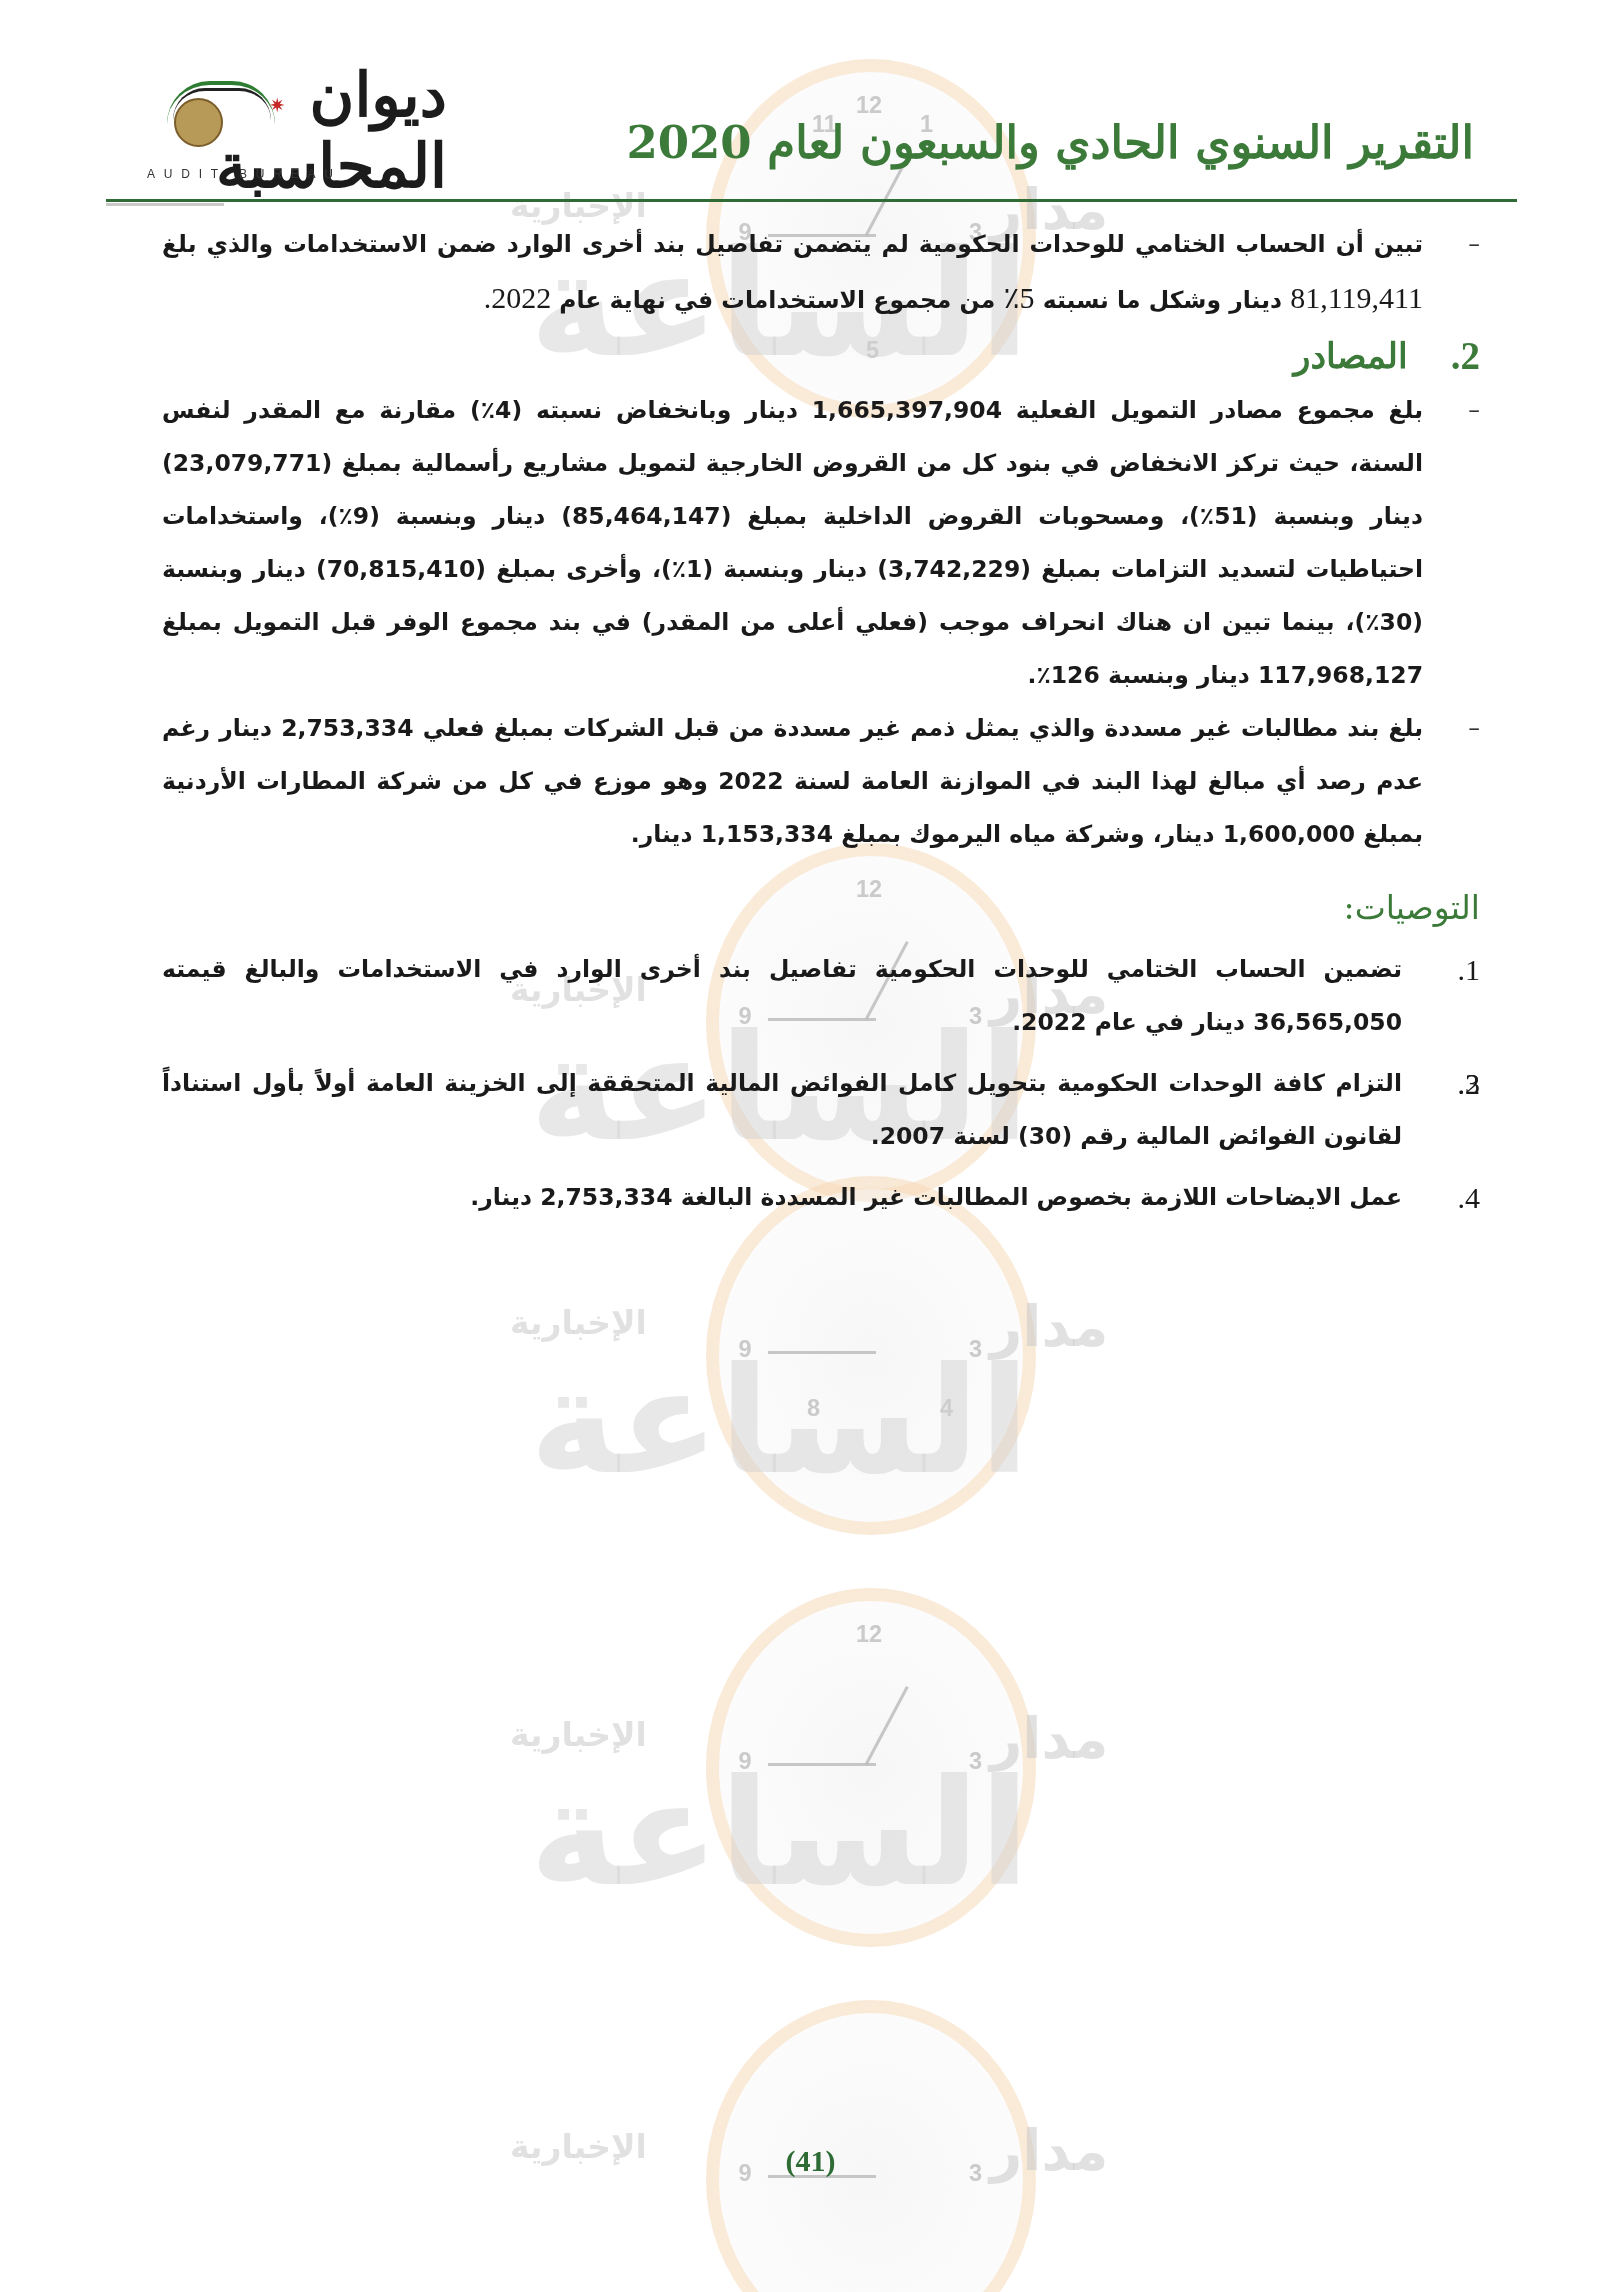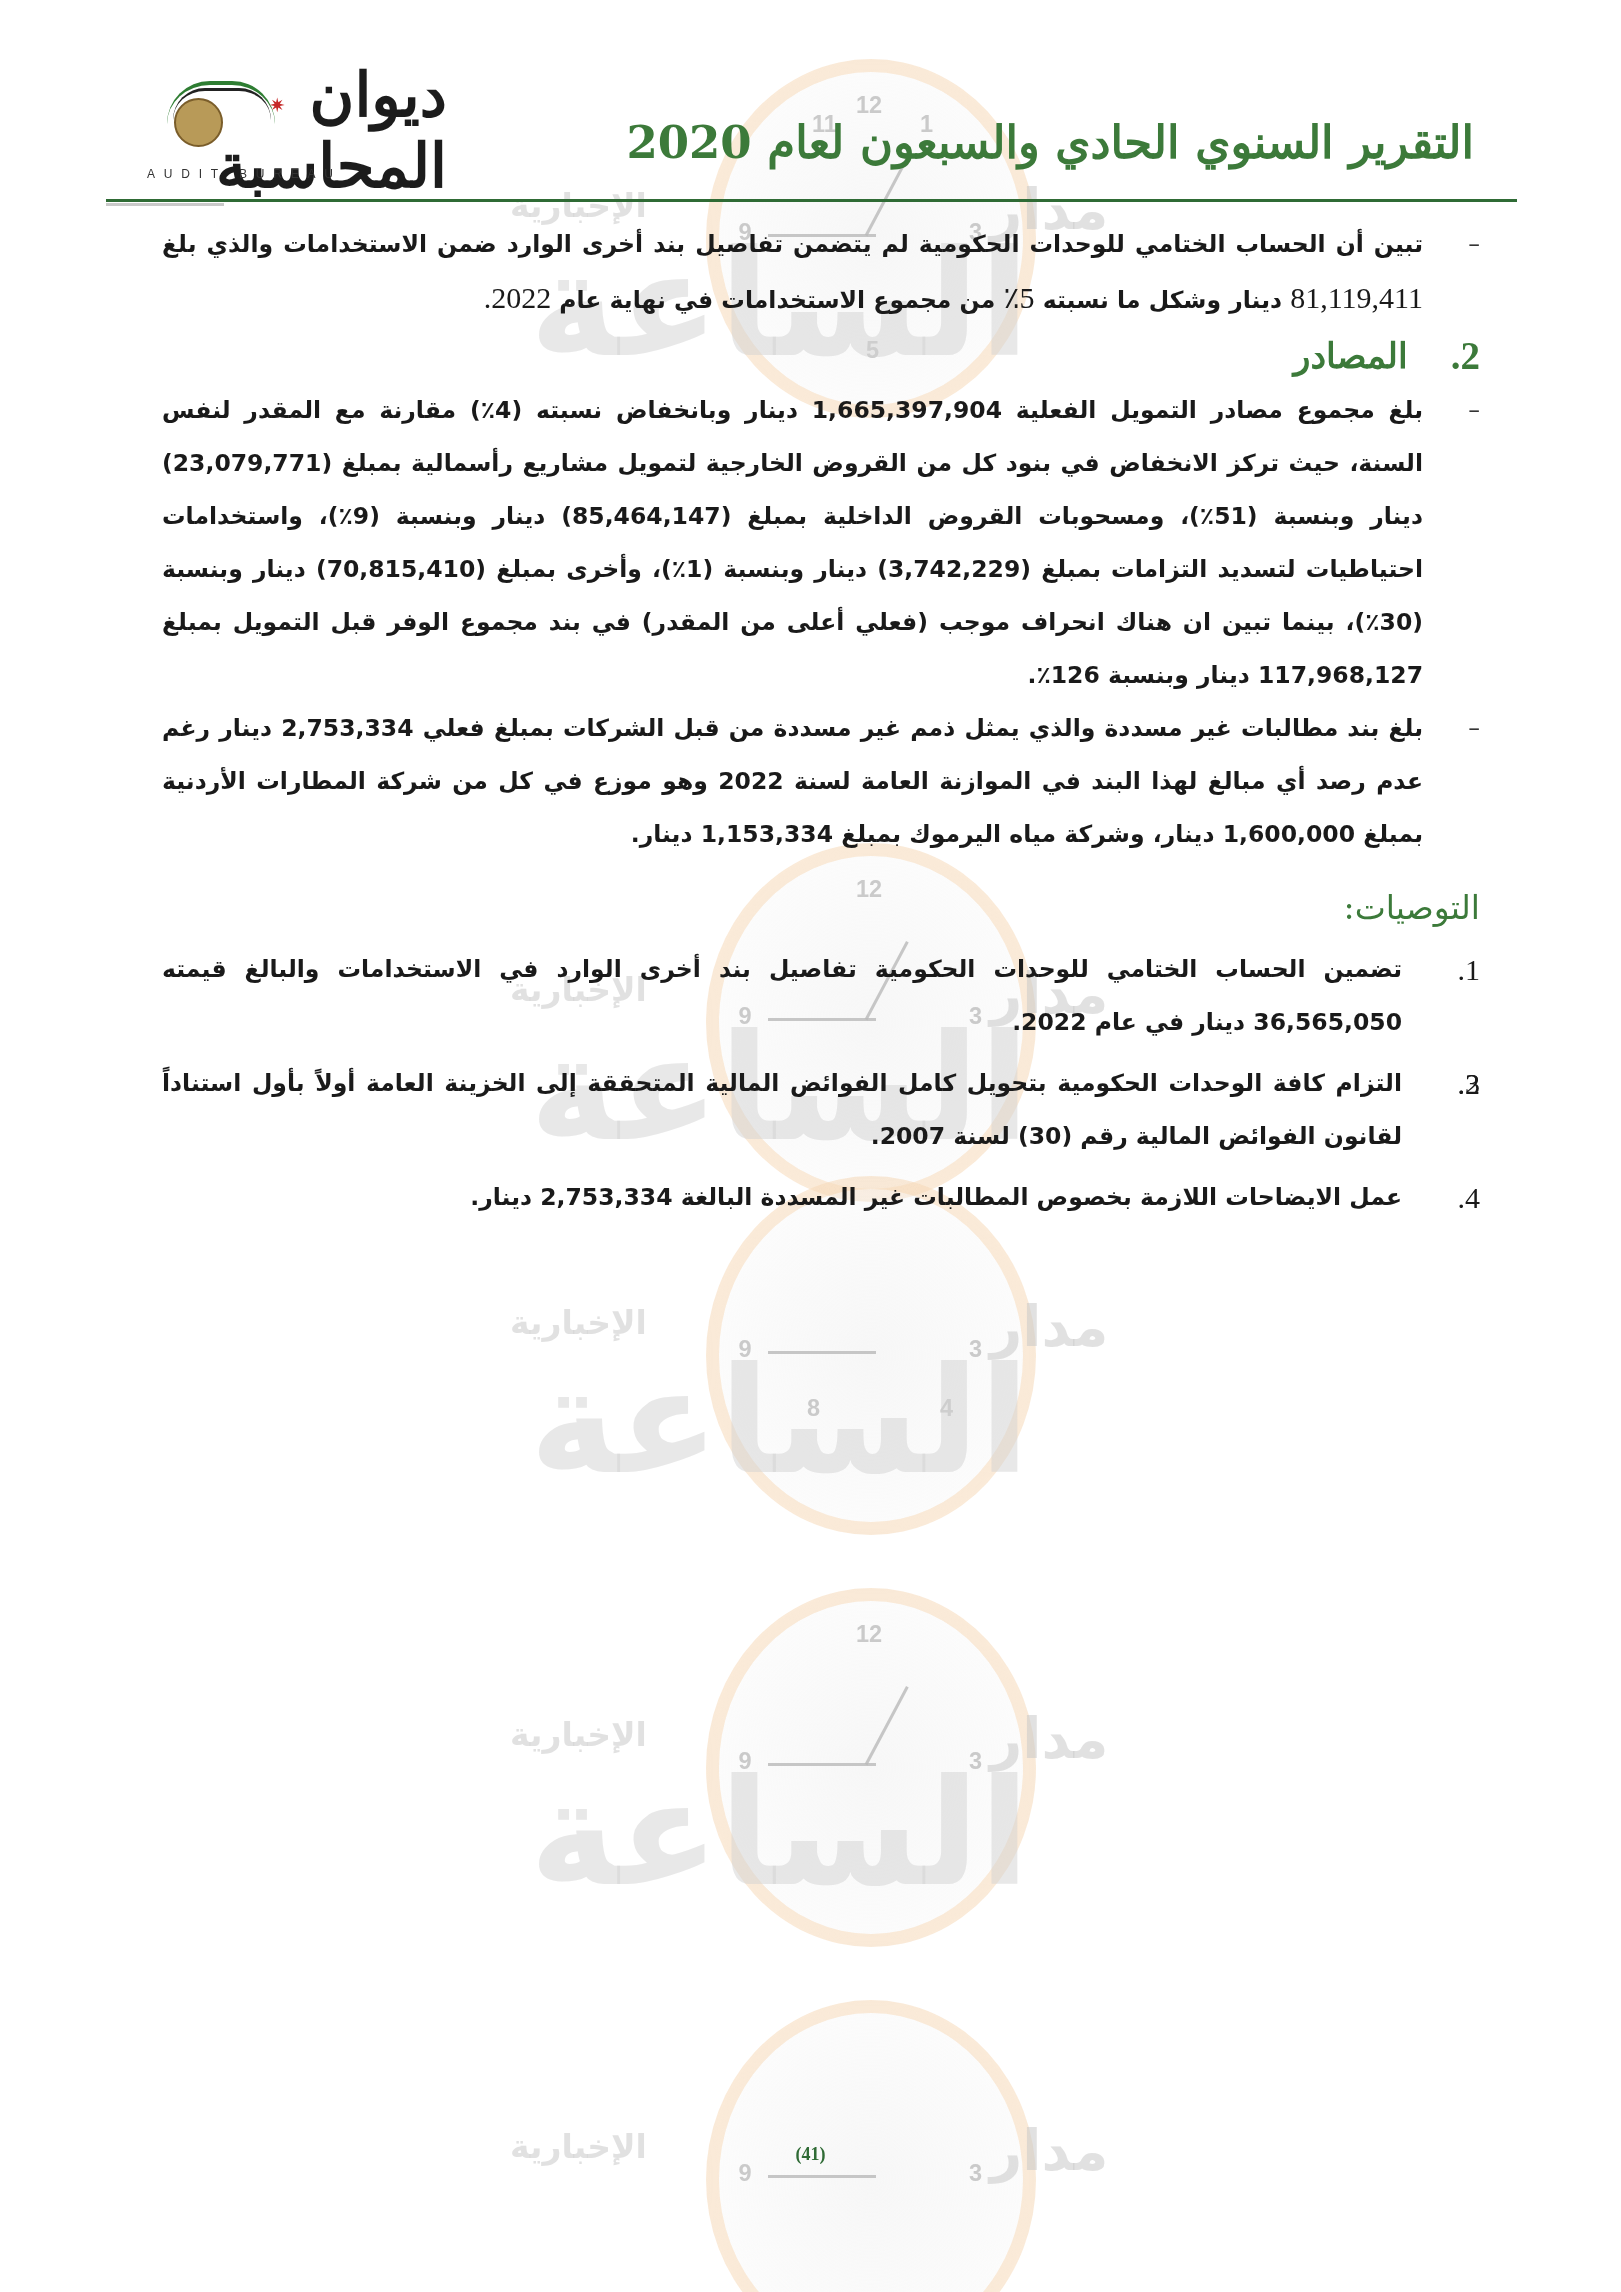--- a/index.html
+++ b/index.html
@@ -45,21 +45,21 @@
   .bullet .dash { position: absolute; right: 0; top: 0; font-weight: normal; color: #333; }
   .num-text { font-family: "Liberation Serif", serif; font-weight: normal; font-size: 30px; }
   .section-head { display: flex; align-items: center; gap: 43px; color: #3c7a3a; font-family: "DejaVu Serif", serif; font-size: 35px; font-weight: bold; height: 57px; margin-right: 0; }
   .section-head .sn { font-family: "Liberation Serif", serif; font-size: 39px; }
   .rec-head { color: #3c7a3a; font-family: "DejaVu Serif", serif; font-size: 33px; font-weight: normal; margin: 17.6px 0 7.8px; height: 57px; line-height: 57px; }
   .rec { position: relative; padding-right: 78px; margin-bottom: 7.8px; }
   .rec .rn { position: absolute; right: 0; top: 0; font-family: "Liberation Serif", serif; font-weight: normal; font-size: 30px; }
 
   .page-num {
     position: absolute; left: 0; width: 1621px; top: 2144px; text-align: center; z-index: 3;
-    font-family: "Liberation Serif", serif; font-size: 18px; font-weight: bold; color: #2f6b35;
+    font-family: "Liberation Serif", serif; font-size: 30px; font-weight: bold; color: #2f6b35;
   }
 </style>
 </head>
 <body>
 
 <div class="wm" style="left:510px; top:59px; width:627px; height:372px;">
   <div class="clock">
     <span class="num" style="left:137px;top:19.6px">12</span>
     <span class="num" style="left:201px;top:39px">1</span>
     <span class="num" style="left:93px;top:39px">11</span>

